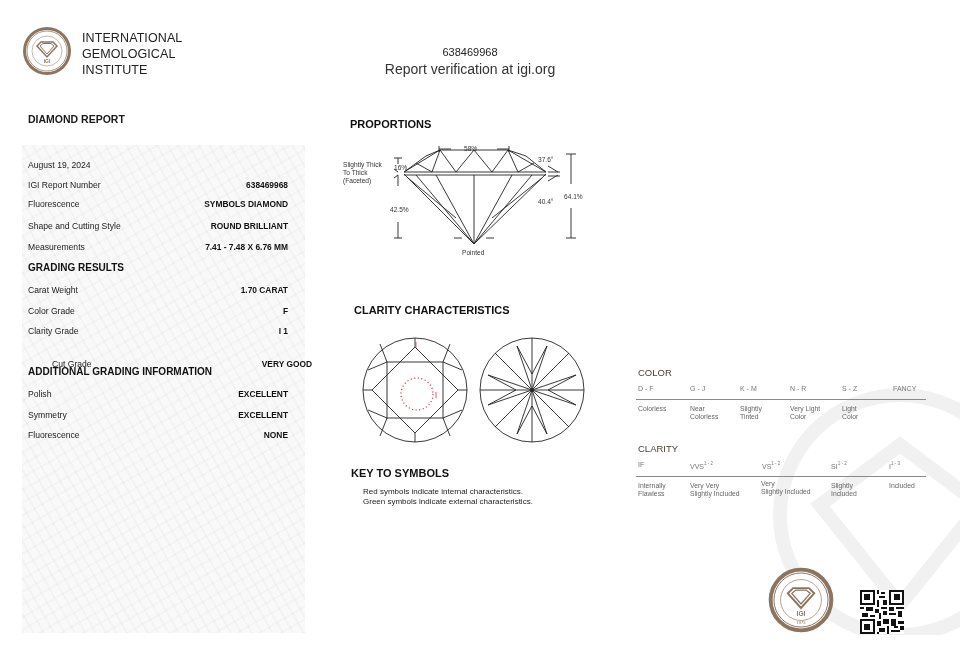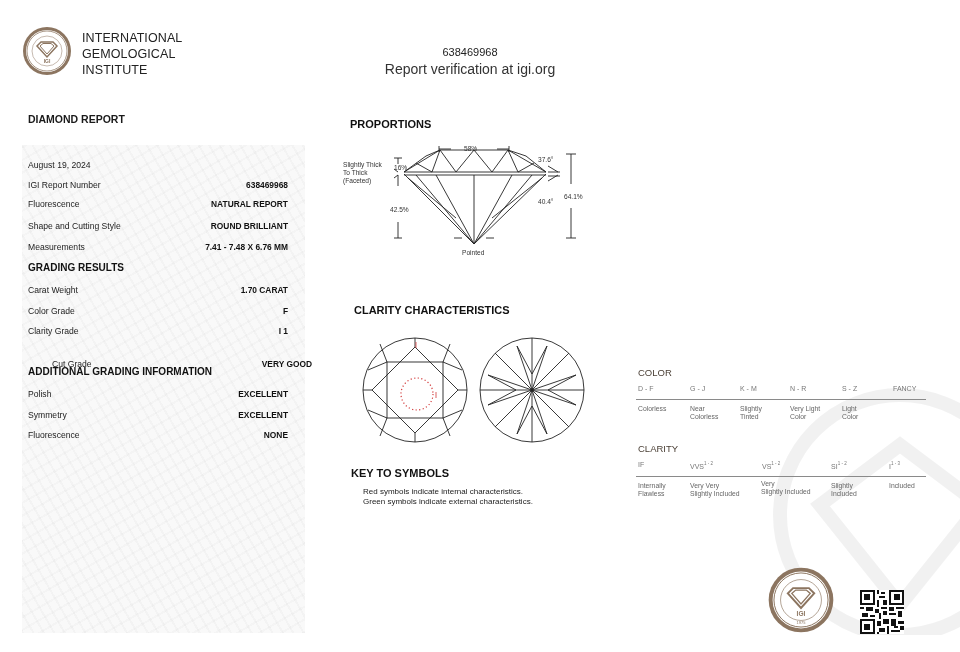--- a/index.html
+++ b/index.html
@@ -80,21 +80,21 @@
 
 <div class="row" style="top:159px;">
   <span class="label">August 19, 2024</span>
 </div>
 <div class="row" style="top:179px;">
   <span class="label">IGI Report Number</span>
   <span class="value">638469968</span>
 </div>
 <div class="row" style="top:198px;">
   <span class="label">Fluorescence</span>
-  <span class="value">NATURAL REPORT</span>
+  <span class="value">SYMBOLS DIAMOND</span>
 </div>
 <div class="row" style="top:220px;">
   <span class="label">Shape and Cutting Style</span>
   <span class="value">ROUND BRILLIANT</span>
 </div>
 <div class="row" style="top:241px;">
   <span class="label">Measurements</span>
   <span class="value">7.41 - 7.48 X 6.76 MM</span>
 </div>
 

